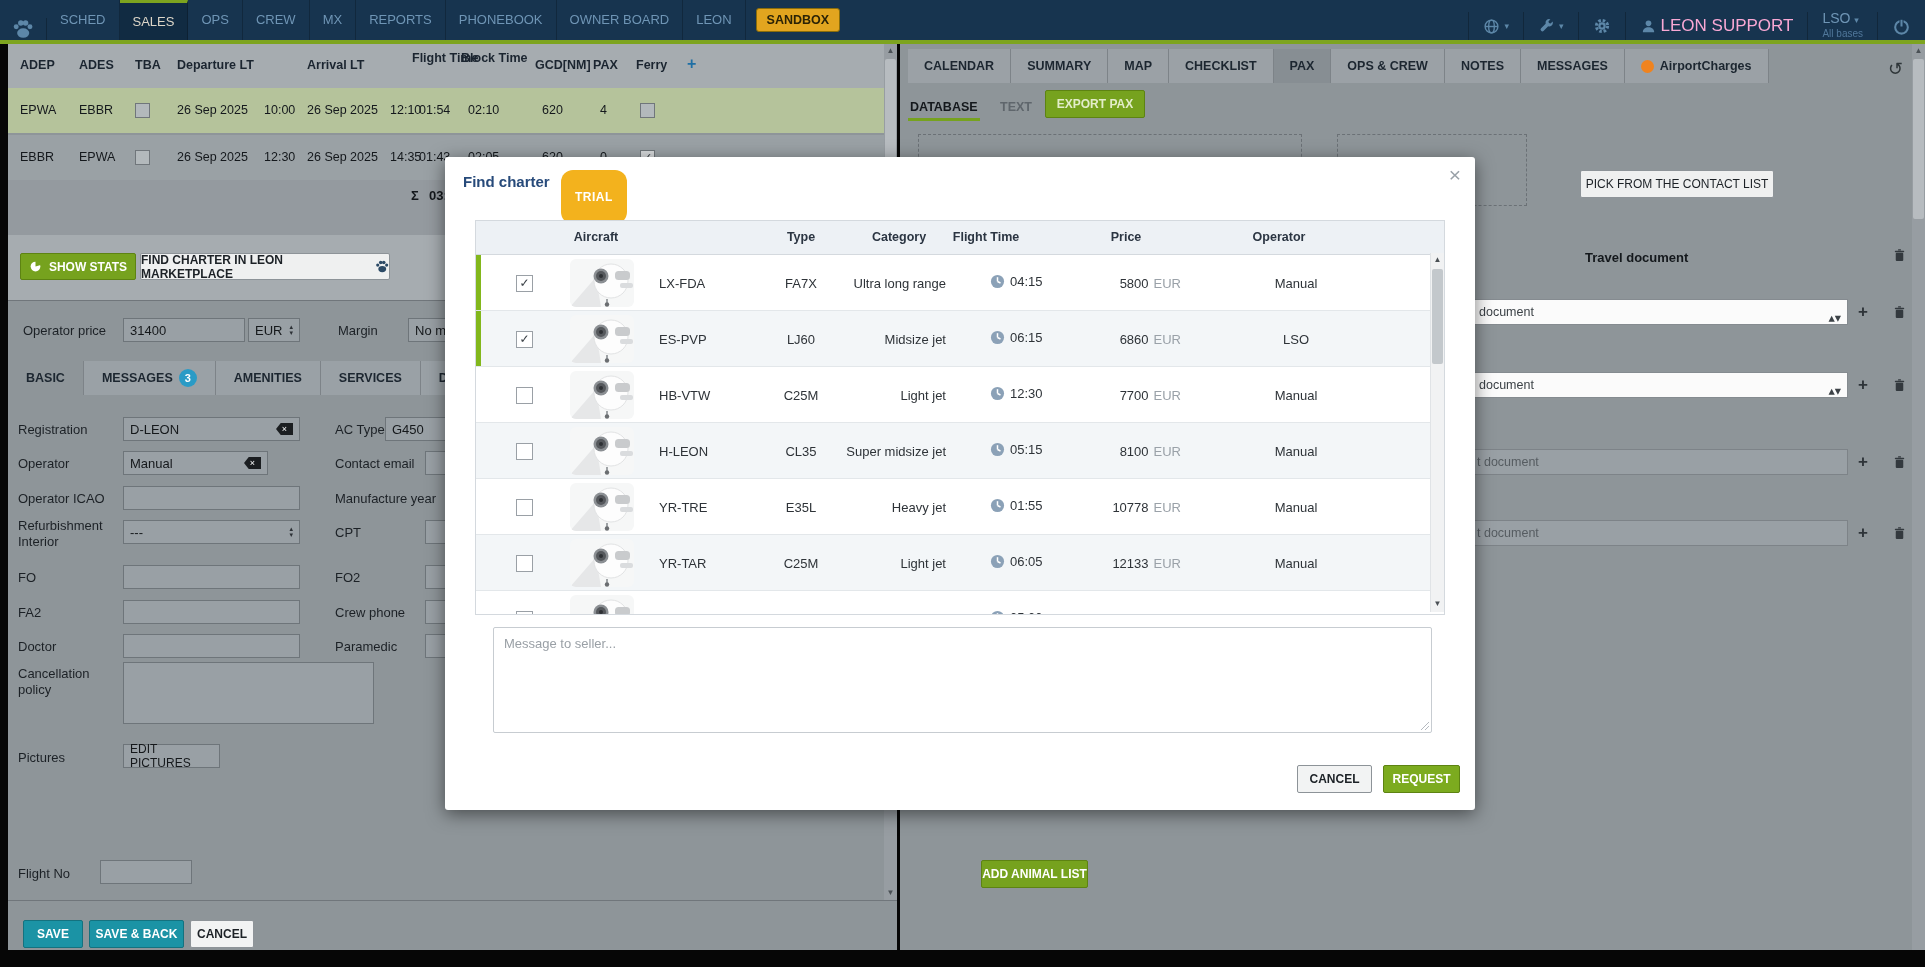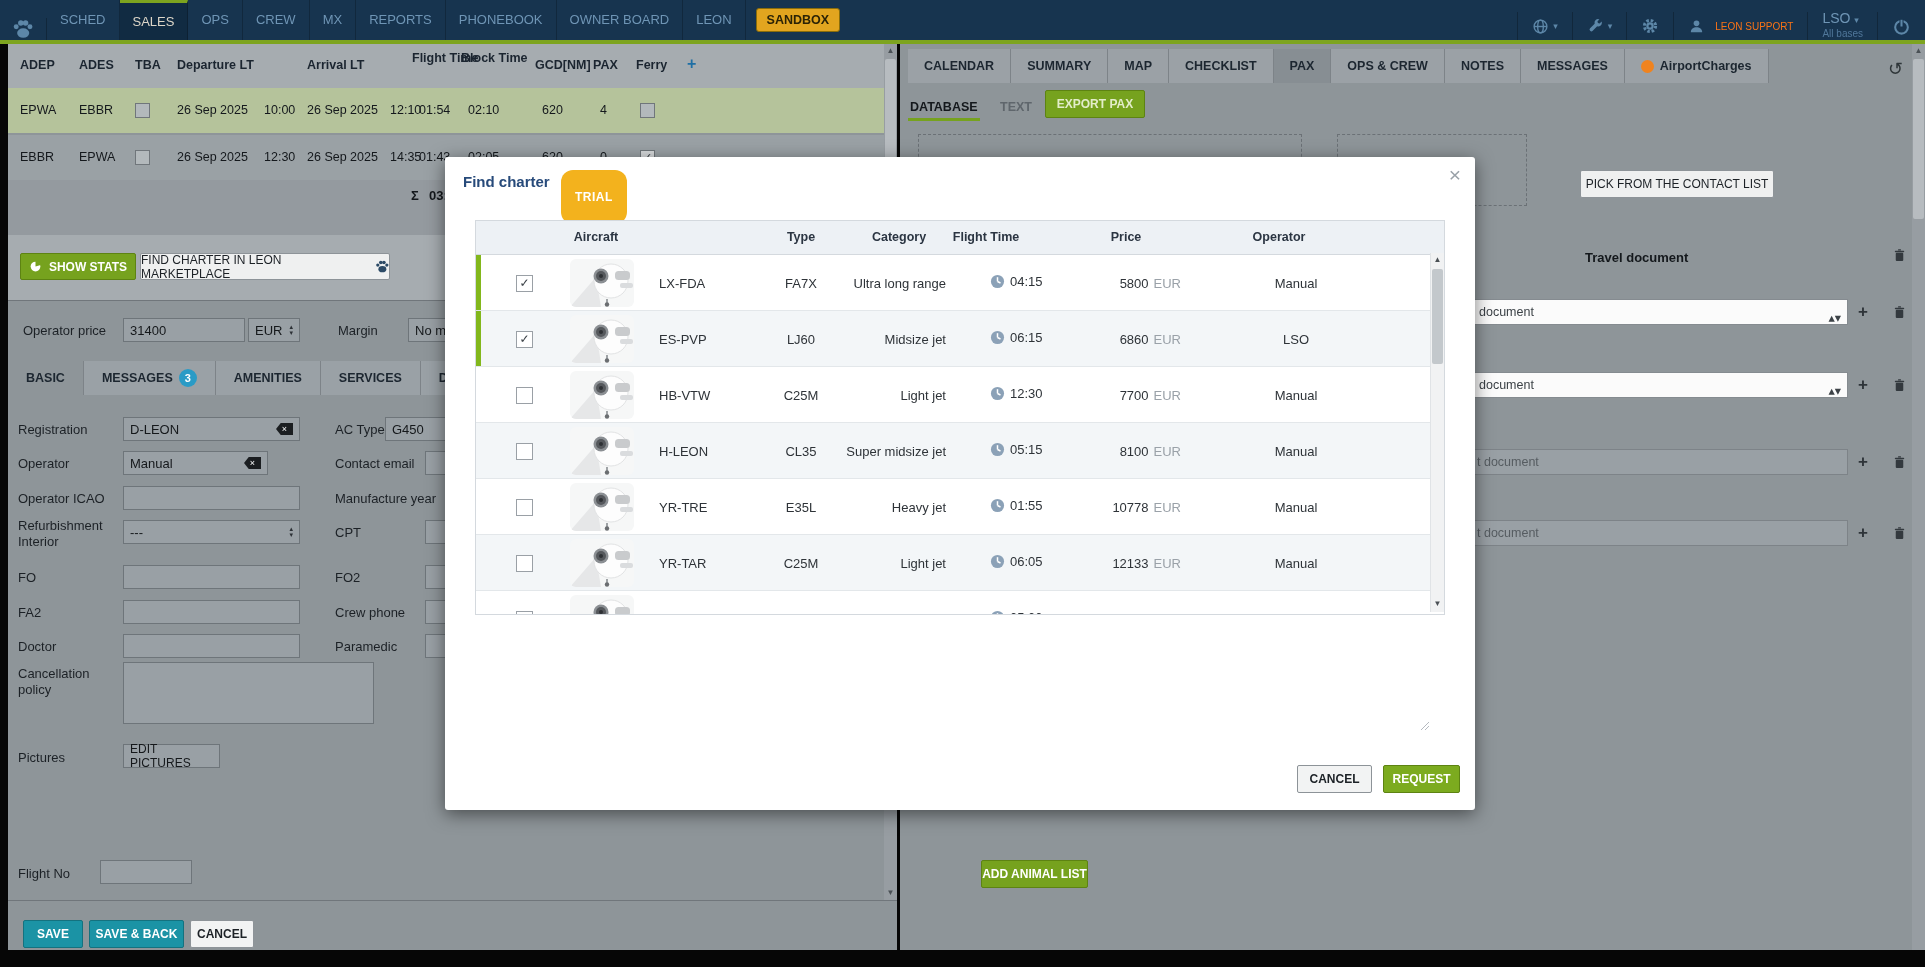--- a/index.html
+++ b/index.html
@@ -10,21 +10,21 @@
   #nav{position:absolute;left:0;top:0;width:1925px;height:40px;background:#17344f;display:flex;align-items:flex-end}
   #accent{position:absolute;left:0;top:40px;width:1925px;height:4px;background:#7da41f}
   .nav-logo{width:46px;display:flex;align-items:center;justify-content:center;color:#5d87a8;border-right:1px solid rgba(0,0,0,.25)}
   .nav-item{padding:0 13px;line-height:40px;font-size:13px;color:#6f95b5;border-right:1px solid rgba(0,0,0,.22);cursor:pointer;white-space:nowrap}
   .nav-item.active{background:#112b42;color:#ddd6c8;line-height:37px;border-top:3px solid #7da41f}
   .sandbox{align-self:center;margin-left:10px;background:#e2a51f;border:1px solid #8a6d0a;border-radius:3px;
            padding:4px 10px;font-size:12.5px;font-weight:bold;color:#2b2306;cursor:pointer}
   #nav-right{margin-left:auto;display:flex;align-items:stretch;color:#5d87a8}
   .nav-ico-group{display:flex;align-items:center;padding:0 14px;border-left:1px solid rgba(0,0,0,.25);gap:4px;cursor:pointer}
   .chev{font-size:9px;color:#5d87a8}
-  .user-label{font-size:10px;color:#f97316;margin-left:6px}
+  .user-label{font-size:17px;color:#f9a8d4;margin-left:0}
   .base-stack{display:flex;flex-direction:column;justify-content:center;line-height:13px}
   .base-code{font-size:14px;color:#6f95b5}
   .base-sub{font-size:10px;color:#50779a;text-align:right}
   
   #left-panel{position:absolute;left:8px;top:44px;width:889px;height:906px;background:#8e9599;overflow:hidden}
   #right-panel{position:absolute;left:900px;top:44px;width:1025px;height:906px;background:#8e9599;overflow:hidden}
   
   .lt-head{position:absolute;left:0;top:0;width:876px;height:44px;background:#a6acb0;border-bottom:1px solid #7a8084}
   .lt-head span{position:absolute;font-size:12.5px;font-weight:bold;color:#1b2530;top:14px;white-space:nowrap}
   .lt-head .twoline{top:7px;width:42px;text-align:center;line-height:15px}
@@ -35,21 +35,21 @@
   .row-plain{background:#9aa1a5}
   .cb{position:absolute;width:13px;height:13px;border:1px solid #70767b;background:#b3b9bc;top:15px!important}
   .cb.on{background:#d7dadc;color:#2c3136;font-size:11px;line-height:13px;text-align:center}
   .lt-divider{position:absolute;left:0;width:876px;height:1px;background:#70767b}
   .sum-area{position:absolute;left:0;top:136px;width:876px;height:55px;background:#949a9f}
   .sum-area b{position:absolute;top:8px;font-size:13px;color:#14181c}
   .strip-buttons{position:absolute;left:0;top:191px;width:876px;height:65px;background:#a6acb0;border-bottom:1px solid #70767b}
   .strip-price{position:absolute;left:0;top:257px;width:876px;height:59px;background:#8e9599}
   .btn-green{background:#76a21e;border:1px solid #5d8312;color:#fff;font-size:12px;font-weight:bold;
              border-radius:2px;display:flex;align-items:center;justify-content:center;gap:7px;cursor:pointer}
-  .btn-light{background:#eff0f0;border:1px solid #8d9398;color:#1c2126;font-size:12px;font-weight:normal;
+  .btn-light{background:#eff0f0;border:1px solid #8d9398;color:#1c2126;font-size:12px;font-weight:bold;
              border-radius:2px;display:flex;align-items:center;justify-content:center;gap:8px;cursor:pointer}
   .flabel{position:absolute;font-size:13px;color:#1c2126}
   .finput{position:absolute;height:24px;background:#99a0a5;border:1px solid #6e757a;font-size:13px;color:#15181b;
           padding:0 6px;box-sizing:border-box;font-family:"Liberation Sans",sans-serif}
   .fselect{position:absolute;height:24px;background:#99a0a5;border:1px solid #6e757a;font-size:13px;color:#15181b;
            display:flex;align-items:center;padding:0 6px;box-sizing:border-box;cursor:pointer}
   .stepper{margin-left:auto;display:flex;flex-direction:column;line-height:6px;font-size:7px;color:#2c3136}
   .clear-ico{position:absolute;width:17px;height:12px;background:#1b1e21;color:#fff;font-size:9px;line-height:12px;
              text-align:center;clip-path:polygon(28% 0,100% 0,100% 100%,28% 100%,0 50%);cursor:pointer}
   
@@ -646,20 +646,21 @@
 
     </div>
   </div>
 
   <div class="m-scroll">
     <span class="sarrow" style="top:1px">▲</span>
     <div class="vthumb" style="top:16px;height:95px"></div>
     <span class="sarrow" style="top:345px">▼</span>
   </div>
 
+  <textarea class="m-msg" placeholder="Message to seller..." style=""></textarea>
   <svg class="resize-corner" viewBox="0 0 10 10">
     <line x1="1" y1="9" x2="9" y2="1" stroke="#b5bac0" stroke-width="1"></line>
     <line x1="5" y1="9" x2="9" y2="5" stroke="#b5bac0" stroke-width="1"></line>
   </svg>
 
   <div class="btn-white m-btn-cancel">
     <span>CANCEL</span>
   </div>
   <div class="btn-green m-btn-req" style="background:#7cab1f">
     <span>REQUEST</span>

